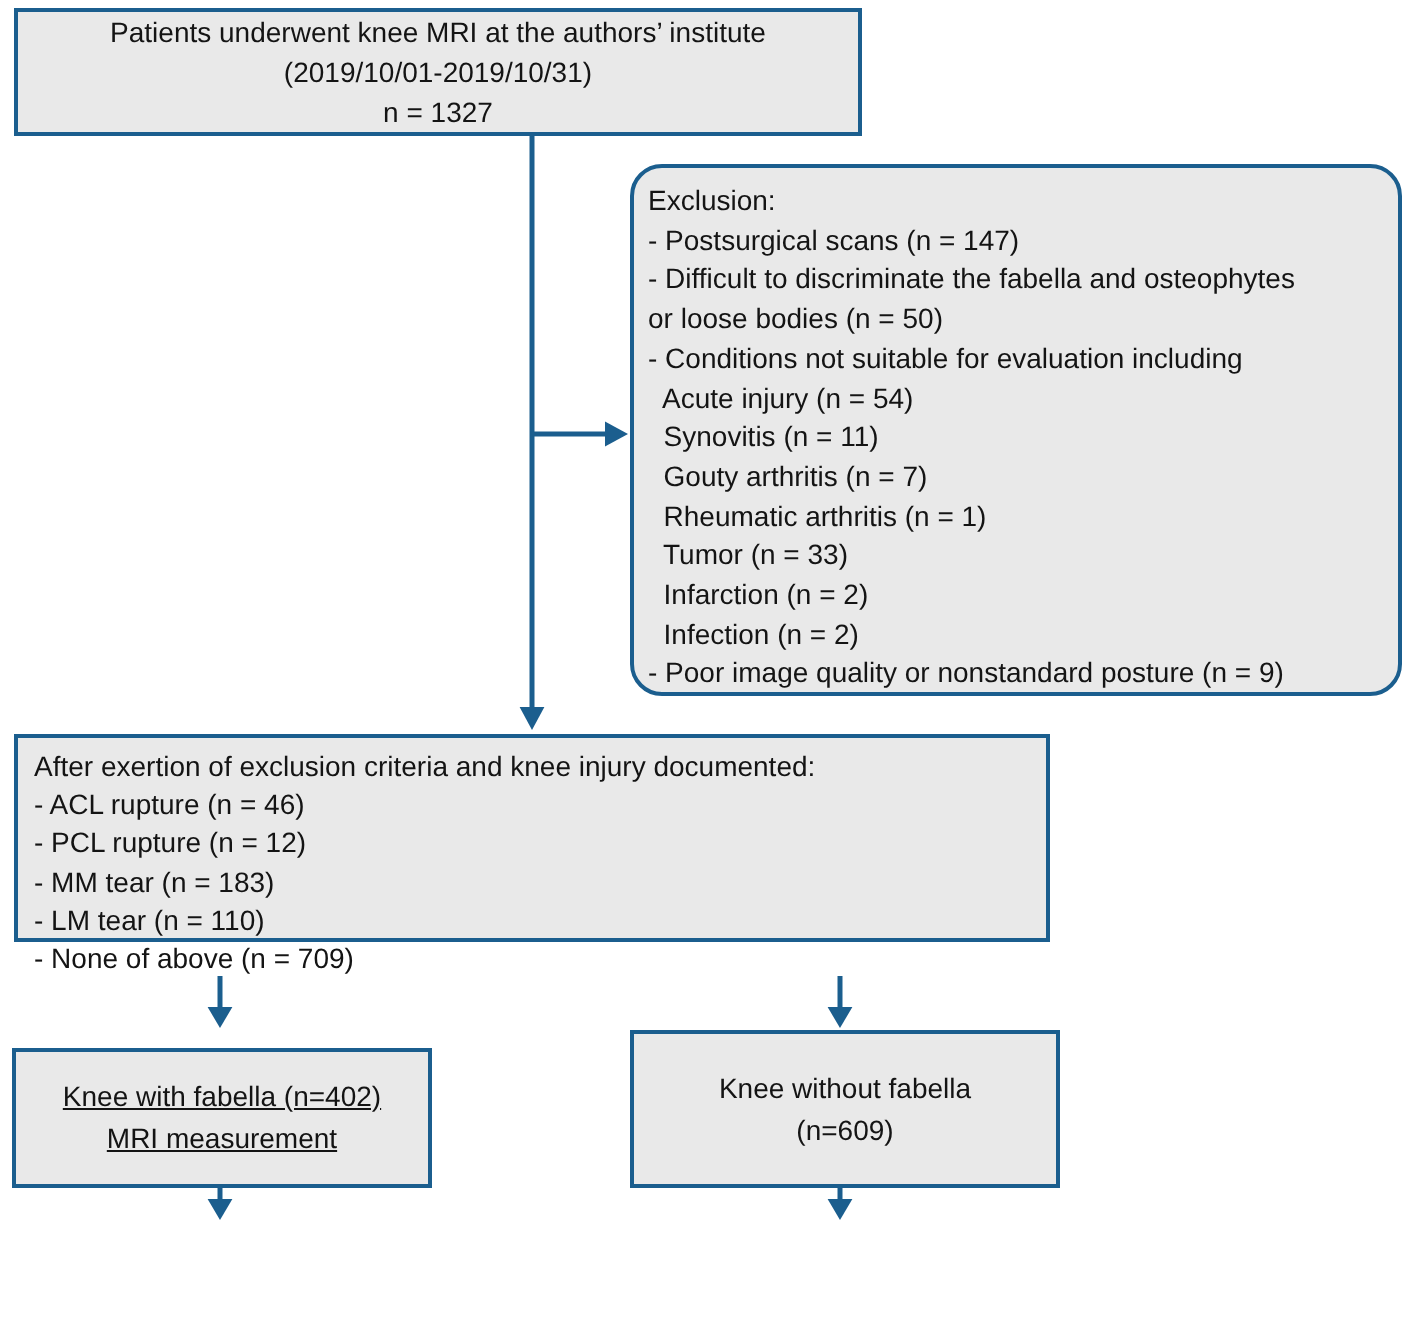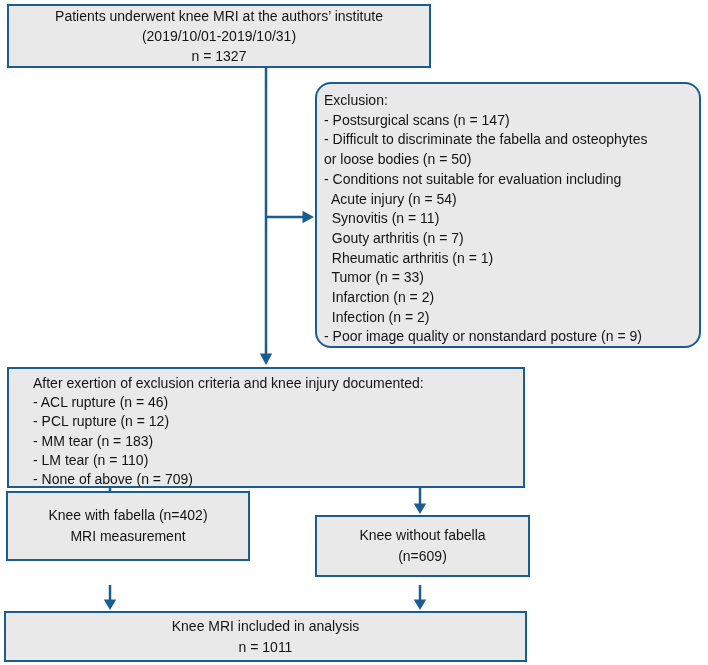--- a/index.html
+++ b/index.html
@@ -34,26 +34,26 @@
     white-space:pre;
   }
   #node-source{left:7px;top:4px;width:424px;height:64px;line-height:20px;}
   #node-exclusion{
     left:315px;top:82px;width:386px;height:266px;
     border-radius:16px;
     padding:7px 4px 6px 7px;
     line-height:19.7px;
   }
   #node-eligible{
-    left:7px;top:367px;width:518px;height:121px;
-    padding:5px 24px;
+    left:7px;top:367px;width:518px;height:104px;
+    padding:5px 8px;
     line-height:19.2px;
   }
-  #node-with-fabella{left:6px;top:491px;width:244px;height:70px;line-height:21px;}
-  #node-without-fabella{left:315px;top:515px;width:215px;height:62px;line-height:21px;}
+  #node-with-fabella{left:6px;top:524px;width:210px;height:70px;line-height:21px;text-decoration:underline;}
+  #node-without-fabella{left:315px;top:515px;width:215px;height:79px;line-height:21px;}
   #node-analysis{left:4px;top:611px;width:523px;height:51px;line-height:21px;}
   #edges{
     position:absolute;left:0;top:0;width:708px;height:665px;
     pointer-events:none;
   }
   #edges line{stroke:var(--accent);stroke-width:2.5px;}
   #edges polygon{fill:var(--accent);stroke:none;}
 </style>
 </head>
 <body>
@@ -104,15 +104,13 @@
 - MM tear (n = 183)
 - LM tear (n = 110)
 - None of above (n = 709)</div>
 
   <div class="node centered" id="node-with-fabella">Knee with fabella (n=402)
 MRI measurement</div>
 
   <div class="node centered" id="node-without-fabella">Knee without fabella
 (n=609)</div>
 
-  <div class="node centered" id="node-analysis">Knee MRI included in analysis
-n = 1011</div>
 </div>
 
 </body></html>

